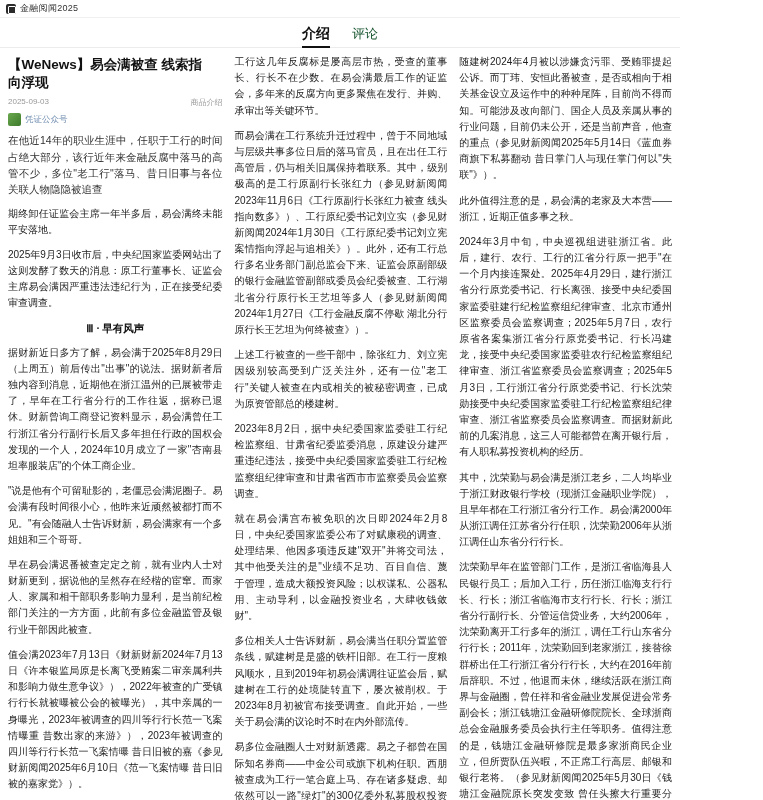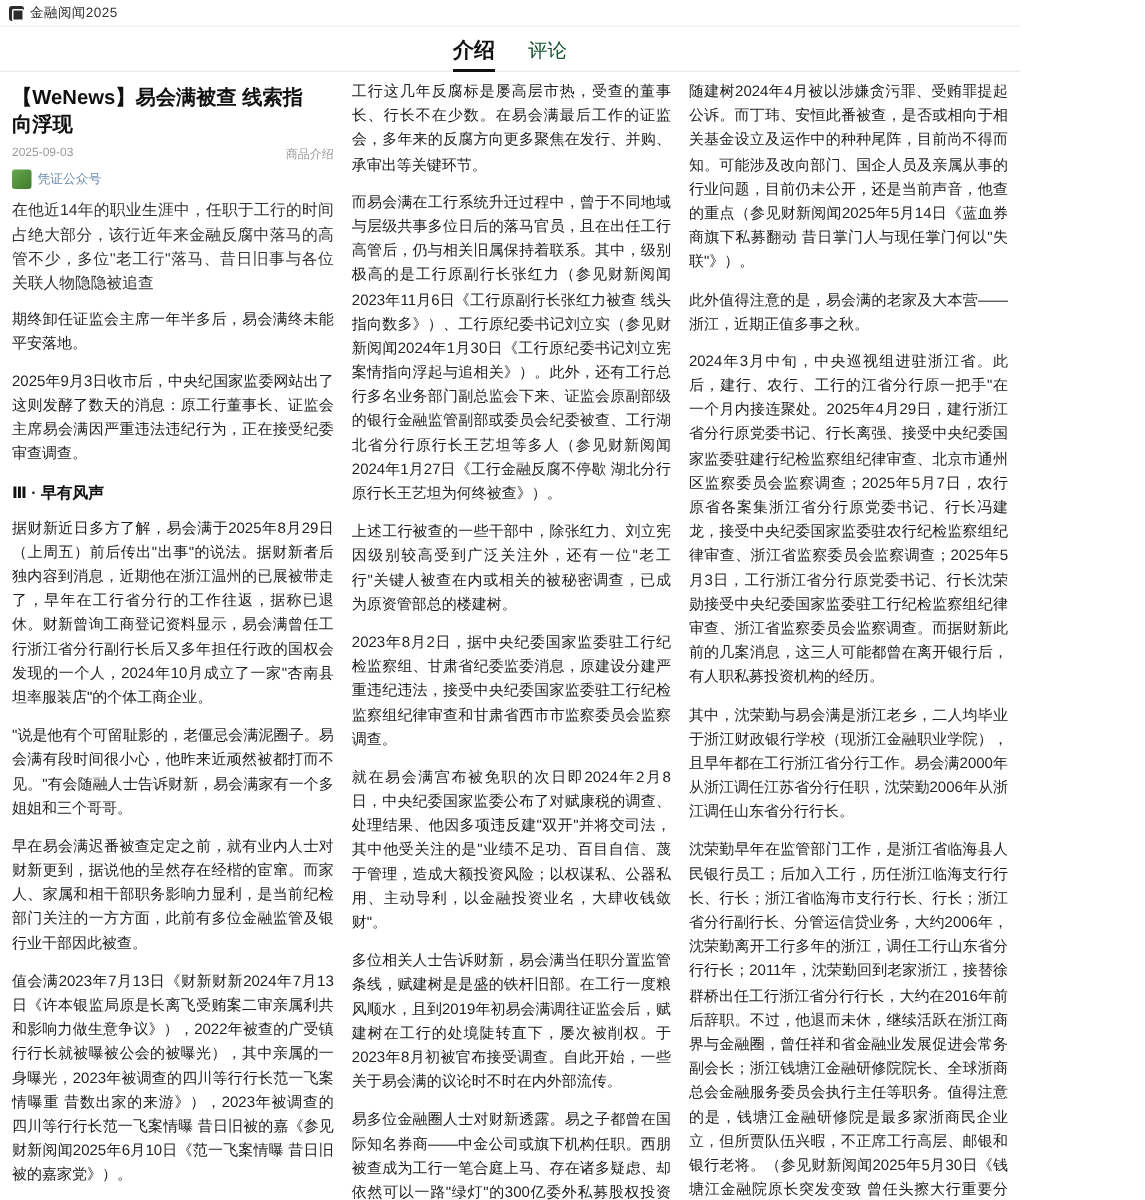--- a/index.html
+++ b/index.html
@@ -90,22 +90,22 @@
     font-size: 8.2px; line-height: 1.5; color: #8c8c8c;
     border-top: 1px solid #ededed; border-bottom: 1px solid #ededed;
     padding: 4px 0; margin: 6px 0 8px 0; text-align: justify;
   }
   p.body {
     font-size: 10px; line-height: 1.62; color: #222;
     margin: 0 0 9px 0; text-align: justify;
     text-justify: inter-ideograph;
   }
   .section-h {
-    font-size: 10.5px; font-weight: bold; text-align: left;
-    margin: 10px 0 9px 0; color: #111;
+    font-size: 10.5px; font-weight: bold; text-align: center;
+    margin: 10px 0 9px 0; color: #111; font-family: Liberation Serif, serif;
   }
 </style>
 </head>
 <body>
 
 <div class="page">
 
   <div class="topbar">
     <span class="brand-icon"></span>
     <span class="brand-text">金融阅闻2025</span>

